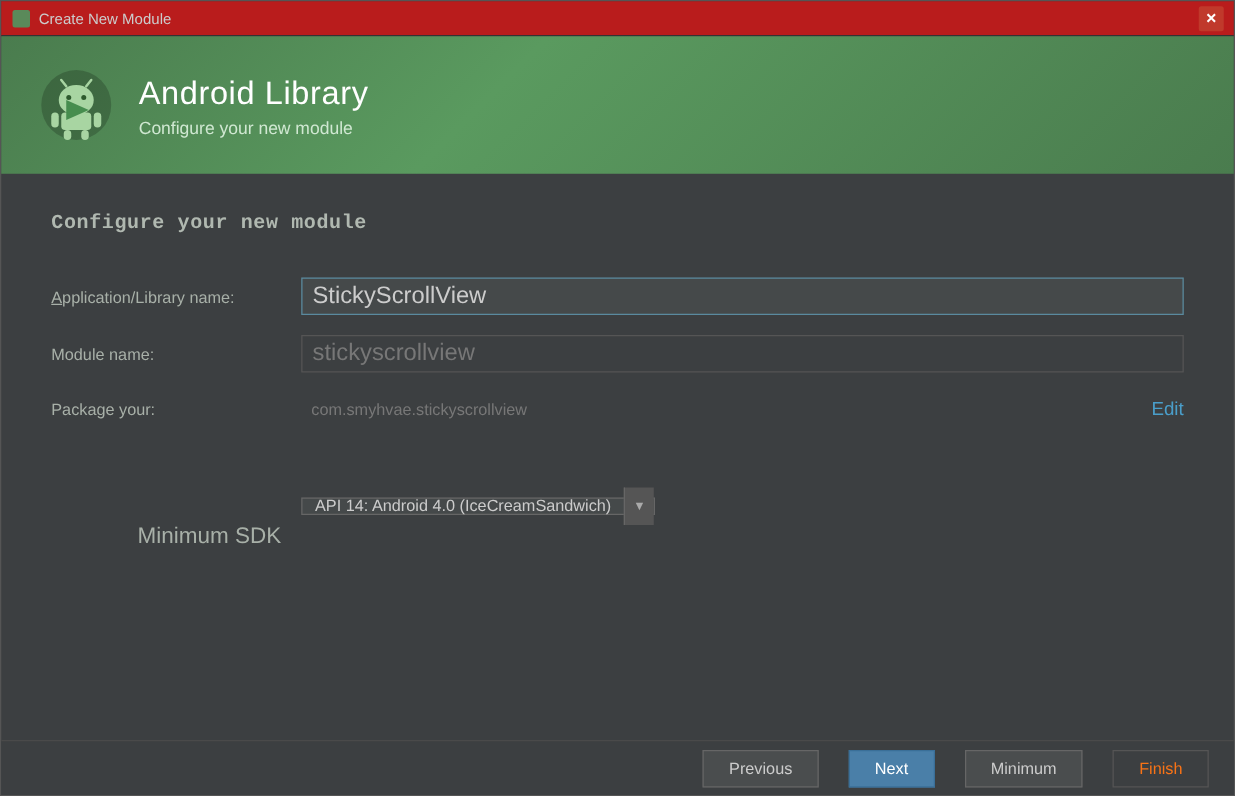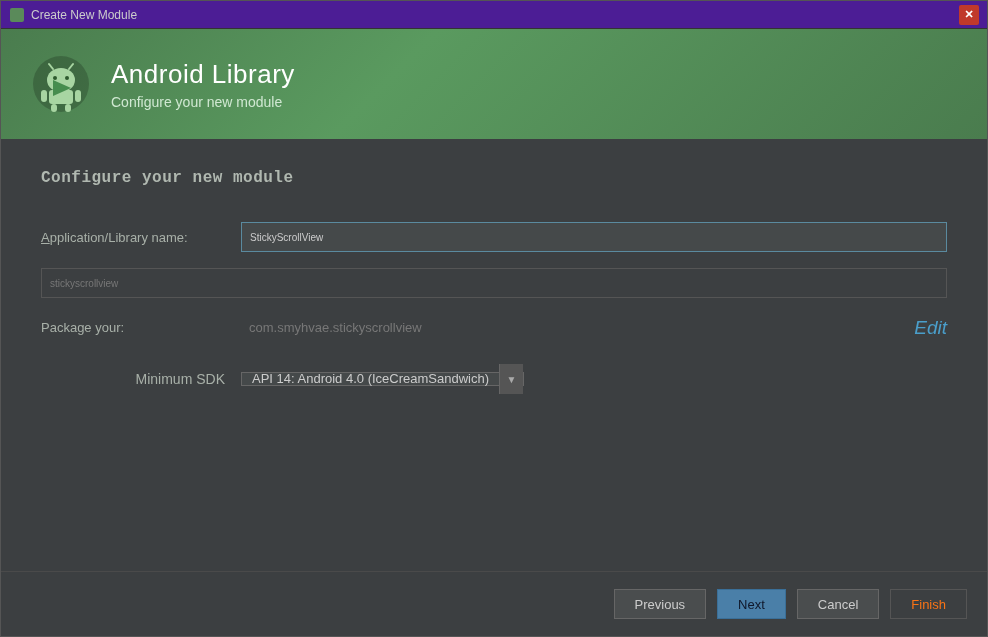--- a/index.html
+++ b/index.html
@@ -23,21 +23,21 @@
       width: 988px;
       height: 637px;
       background: #3c3f41;
       border: 1px solid #555;
       display: flex;
       flex-direction: column;
       position: relative;
     }
 
     .title-bar {
-      background: #4c1d95;
+      background: #b91c1c;
       height: 28px;
       display: flex;
       align-items: center;
       padding: 0 8px;
       border-bottom: 1px solid #333;
       flex-shrink: 0;
     }
 
     .title-bar-icon {
       width: 16px;
@@ -131,21 +131,21 @@
     .form-label .underline {
       text-decoration: underline;
     }
 
     .form-input {
       flex: 1;
       height: 30px;
       background: #45494a;
       border: 1px solid #5a8a9f;
       color: #cccccc;
-      font-size: 10px;
+      font-size: 19px;
       padding: 0 8px;
       outline: none;
       font-family: 'Segoe UI', Arial, sans-serif;
     }
 
     .form-input.readonly {
       background: #3c3f41;
       border: 1px solid #555;
       color: #777;
       cursor: default;
@@ -157,40 +157,40 @@
     }
 
     .package-value {
       flex: 1;
       font-size: 13px;
       color: #777;
       padding: 6px 8px;
     }
 
     .edit-link {
-      font-size: 19px;
+      font-size: 15px;
       color: #4a9eca;
       cursor: pointer;
       text-decoration: none;
-      font-style: italic;
     }
 
     .sdk-row {
       display: flex;
       align-items: center;
       margin-top: 30px;
     }
 
     .sdk-label {
       width: 200px;
-      font-size: 14px;
+      font-size: 18px;
       color: #a8b0a8;
       text-align: right;
       padding-right: 16px;
       flex-shrink: 0;
+      margin-top: 47px;
     }
 
     .sdk-dropdown {
       display: flex;
       align-items: center;
       background: #45494a;
       border: 1px solid #666;
       height: 14px;
       cursor: pointer;
     }
@@ -208,49 +208,49 @@
       background: #555;
       border-left: 1px solid #666;
       display: flex;
       align-items: center;
       justify-content: center;
       color: #aaa;
       font-size: 10px;
     }
 
     .footer {
-      height: 65px;
+      height: 44px;
       background: #3c3f41;
       border-top: 1px solid #4a4a4a;
       display: flex;
       align-items: center;
       justify-content: flex-end;
       padding: 0 20px;
-      gap: 11px;
+      gap: 24px;
       flex-shrink: 0;
     }
 
     .btn {
       height: 30px;
       padding: 0 20px;
       font-size: 13px;
       cursor: pointer;
       border: 1px solid #666;
       font-family: 'Segoe UI', Arial, sans-serif;
     }
 
     .btn-default {
       background: #4a4d4e;
       color: #cccccc;
     }
 
     .btn-primary {
       background: #4a7fa8;
       border-color: #3a6f98;
-      color: #0f172a;
+      color: #ffffff;
     }
 
     .btn-disabled {
       background: #3c3f41;
       color: #f97316;
       border-color: #555;
       cursor: default;
     }
   </style>
 </head>
@@ -302,20 +302,21 @@
     <div class="form-section">
 
       <div class="form-row">
         <label class="form-label">
           <span><span class="underline">A</span><span>pplication/Library name:</span></span>
         </label>
         <input class="form-input" type="text" value="StickyScrollView" style="">
       </div>
 
       <div class="form-row">
+        <label class="form-label">Module name:</label>
         <input class="form-input readonly" type="text" readonly="" value="stickyscrollview" style="">
       </div>
 
       <div class="form-row">
         <label class="form-label">Package your:</label>
         <div class="package-row" style="flex:1; display:flex; align-items:center;">
           <span class="package-value">com.smyhvae.stickyscrollview</span>
           <a class="edit-link" href="#">Edit</a>
         </div>
       </div>
@@ -329,17 +330,17 @@
           </div>
         </div>
       </div>
 
     </div>
   </div>
 
   <div class="footer">
     <button class="btn btn-default">Previous</button>
     <button class="btn btn-primary">Next</button>
-    <button class="btn btn-default">Cancel</button>
+    <button class="btn btn-default">Minimum</button>
     <button class="btn btn-disabled" disabled="">Finish</button>
   </div>
 
 </div>
 
 </body></html>

